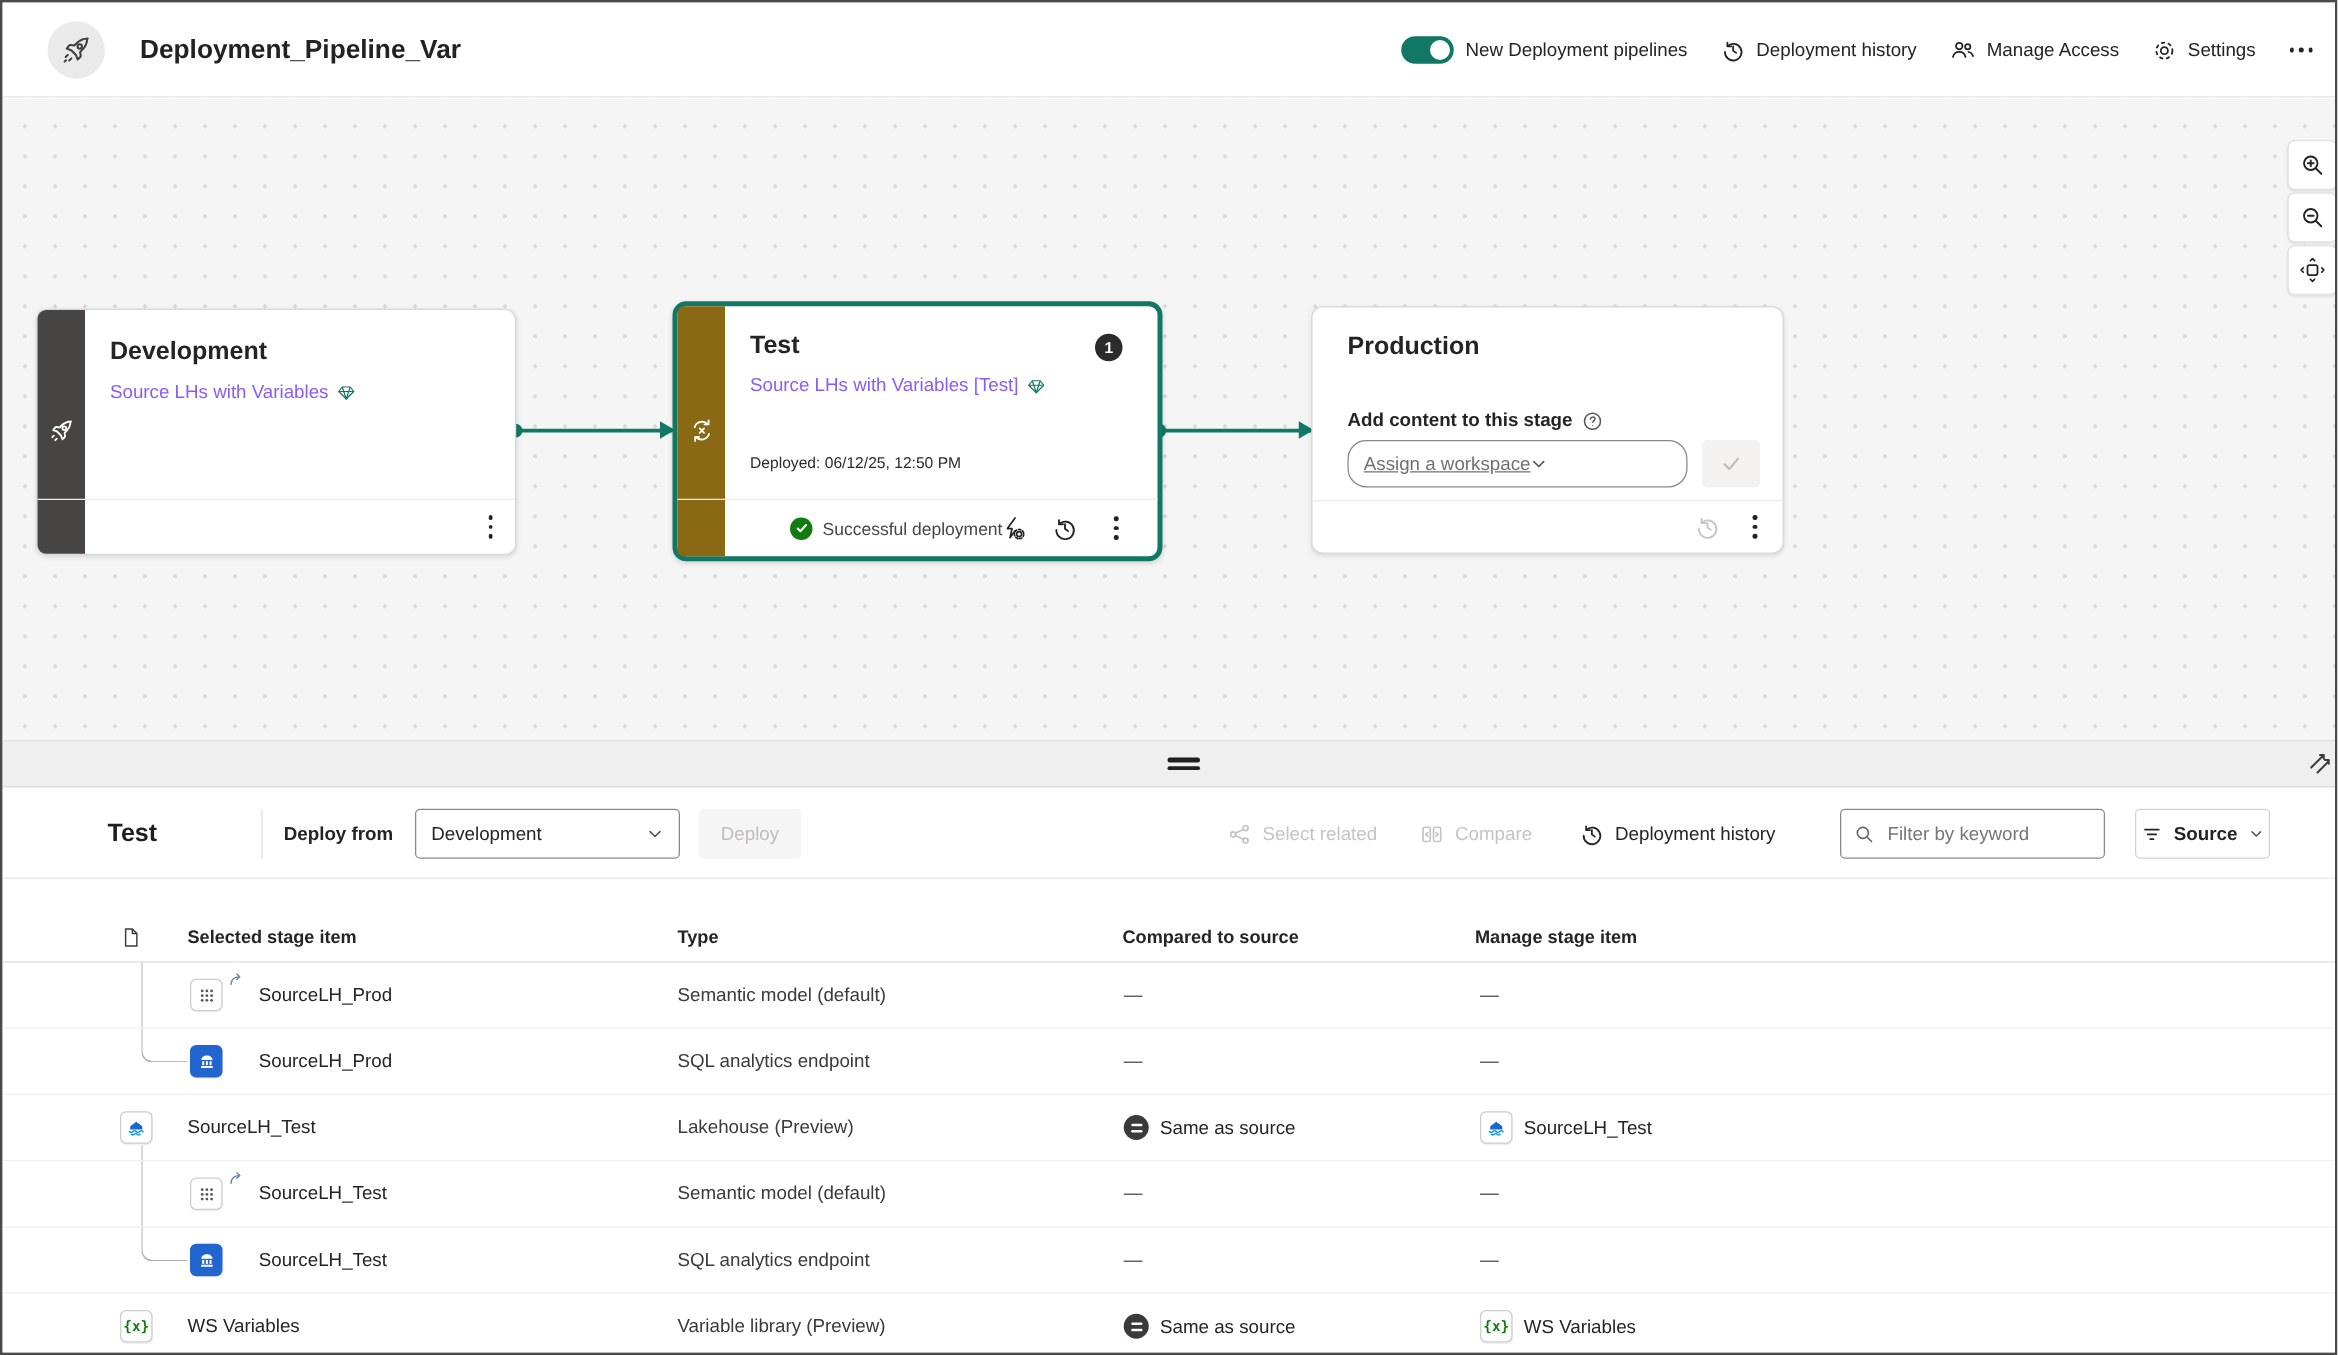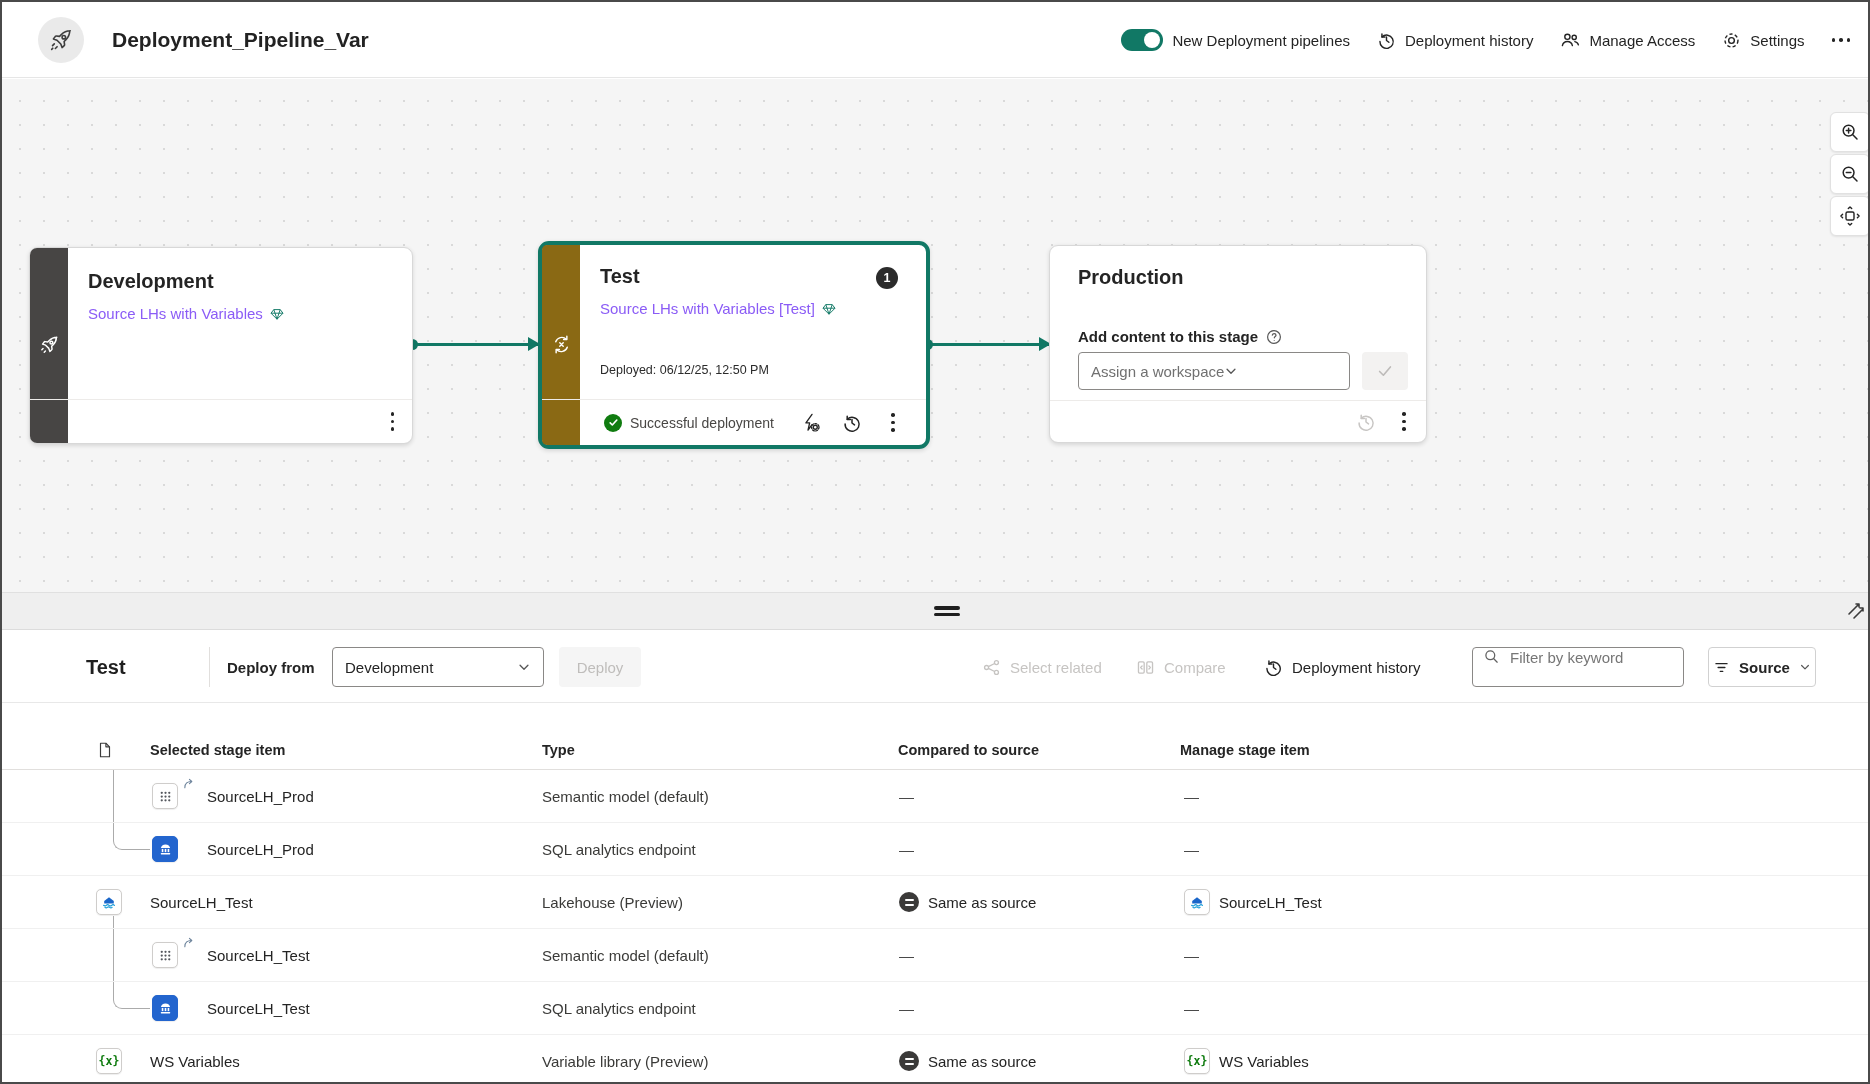--- a/index.html
+++ b/index.html
@@ -36,22 +36,22 @@
   .stripe.dev{background:#474544;}
   .stripe.test{background:#8a6914;}
   .card-title{position:absolute;font-size:20px;font-weight:600;color:#242424;}
   .card-link{position:absolute;font-size:15px;color:#8b5cf6;display:flex;align-items:center;gap:6px;cursor:pointer;}
   .card-footer{position:absolute;left:0;right:0;bottom:0;border-top:1px solid #edebe9;display:flex;align-items:center;}
   .badge{position:absolute;width:22px;height:22px;border-radius:50%;background:#2b2b2b;color:#fff;font-size:12.5px;font-weight:700;display:flex;align-items:center;justify-content:center;}
   .deployed{position:absolute;font-size:12.5px;color:#2b2b2b;}
   .status{display:flex;align-items:center;gap:8px;font-size:14px;color:#484644;}
   .chk-circle{width:18px;height:18px;border-radius:50%;background:#107c10;display:flex;align-items:center;justify-content:center;}
   .add-label{position:absolute;font-size:15px;font-weight:700;color:#242424;display:flex;align-items:center;gap:8px;}
-  .assign-dd{position:absolute;height:38px;border:1px solid #8a8886;border-radius:4px;background:#fff;display:flex;align-items:center;
-    padding:0 12px;font-size:15px;color:#707070;cursor:pointer;}
+  .assign-dd{position:absolute;height:38px;border:1px solid #8a8886;border-radius:15px;background:#fff;display:flex;align-items:center;
+    padding:0 12px;font-size:15px;color:#707070;cursor:pointer;text-decoration:underline;}
   .check-btn{position:absolute;width:46px;height:38px;background:#f3f2f1;border-radius:4px;display:flex;align-items:center;justify-content:center;color:#bdbbb9;}
   .conn{position:absolute;height:2.5px;background:#117865;}
   .conn .dot{position:absolute;left:-6px;top:-4.5px;width:11px;height:11px;border-radius:50%;background:#117865;}
   .conn .head{position:absolute;right:-2px;top:-6.5px;width:0;height:0;border-left:12px solid #117865;border-top:7.5px solid transparent;border-bottom:7.5px solid transparent;}
 
   
   .split{position:absolute;left:0;right:0;top:590px;height:38px;background:#efefef;border-top:1px solid #e0e0e0;border-bottom:1px solid #dcdcdc;}
   .grip{position:absolute;left:932px;top:13px;width:26px;cursor:row-resize;}
   .grip i{display:block;width:26px;height:3.5px;background:#1f1f1f;border-radius:2px;margin-bottom:3px;}
 
@@ -60,21 +60,21 @@
   .toolbar{position:absolute;left:0;right:0;top:0;height:72px;border-bottom:1px solid #e8e8e8;}
   .panel-title{position:absolute;left:84px;top:0;height:72px;display:flex;align-items:center;font-size:20px;font-weight:700;color:#1f1f1f;}
   .vsep{position:absolute;left:207px;top:16px;height:40px;width:1px;background:#e1dfdd;}
   .deploy-from-label{position:absolute;left:225px;top:0;height:72px;display:flex;align-items:center;font-size:15px;font-weight:700;color:#242424;}
   .dd{position:absolute;left:330px;top:16px;width:212px;height:40px;border:1px solid #8a8886;border-radius:4px;background:#fff;
     display:flex;align-items:center;justify-content:space-between;padding:0 12px;font-size:15px;color:#242424;cursor:pointer;}
   .deploy-btn{position:absolute;left:557px;top:16px;width:82px;height:40px;background:#f5f5f5;border:none;border-radius:4px;font-size:15px;color:#bfbdbb;font-family:inherit;}
   .tb-act{position:absolute;top:0;height:72px;display:flex;align-items:center;gap:9px;font-size:15px;white-space:nowrap;}
   .tb-act.disabled{color:#c6c4c2;}
   .tb-act.enabled{color:#242424;cursor:pointer;}
-  .search-box{position:absolute;left:1470px;top:16px;width:212px;height:40px;border:1px solid #8a8886;border-radius:4px;background:#fff;display:flex;align-items:flex-start;padding:0 10px;gap:8px;color:#616161;}
+  .search-box{position:absolute;left:1470px;top:16px;width:212px;height:40px;border:1px solid #8a8886;border-radius:4px;background:#fff;display:flex;align-items:center;padding:0 10px;gap:8px;color:#616161;}
   .search-box input{border:none;outline:none;flex:1;font-size:15px;font-family:inherit;color:#242424;background:transparent;min-width:0;}
   .search-box input::placeholder{color:#767676;}
   .filter-btn{position:absolute;left:1706px;top:16px;width:108px;height:40px;border:1px solid #d1d1d1;border-radius:4px;background:#fff;
     display:flex;align-items:center;justify-content:center;gap:9px;font-size:15px;font-weight:600;color:#242424;cursor:pointer;}
 
   
   .thead{position:absolute;left:0;right:0;top:99px;height:40px;border-bottom:1px solid #e1dfdd;font-size:14.5px;font-weight:700;color:#242424;}
   .thead .cell{position:absolute;top:0;height:40px;display:flex;align-items:center;text-align:right;}
   .tbody{position:absolute;left:0;right:0;top:139px;bottom:0;overflow:hidden;}
   .trow{position:relative;height:53px;border-bottom:1px solid #f0f0f0;}
@@ -236,21 +236,21 @@
         <span>Source LHs with Variables [Test]</span>
         <span>
           <svg width="16" height="16" viewBox="0 0 20 20" fill="none" stroke="#117865" stroke-width="1.2" stroke-linejoin="round">
             <path d="M6 4.5h8l3.5 4.5L10 16.5 2.5 9z"></path>
               <path d="M2.5 9h15M7.5 9 10 16.5 12.5 9M6 4.5 7.5 9M14 4.5 12.5 9"></path>
           </svg>
         </span>
       </div>
       <div class="deployed" style="left:58px;top:118px;">Deployed: 06/12/25, 12:50 PM</div>
       <div class="card-footer" style="height:46px;">
-        <div class="status" style="margin-left:62px;">
+        <div class="status" style="margin-left:90px;">
           <span class="chk-circle">
             <svg width="11" height="11" viewBox="0 0 12 12" fill="none" stroke="#fff" stroke-width="1.8" stroke-linecap="round" stroke-linejoin="round">
                 <path d="M2.4 6.4l2.3 2.3 4.9-5.4"></path>
               </svg>
           </span>
           <span>Successful deployment</span>
         </div>
         <span style="position:absolute;left:258px;">
           <svg width="21" height="21" viewBox="0 0 22 22" fill="none" stroke="#242424" stroke-width="1.4" stroke-linejoin="round" stroke-linecap="round">
             <path d="M12.6 2.5 6.2 11.4h3.9L8.4 19l4.2-5.8"></path>

